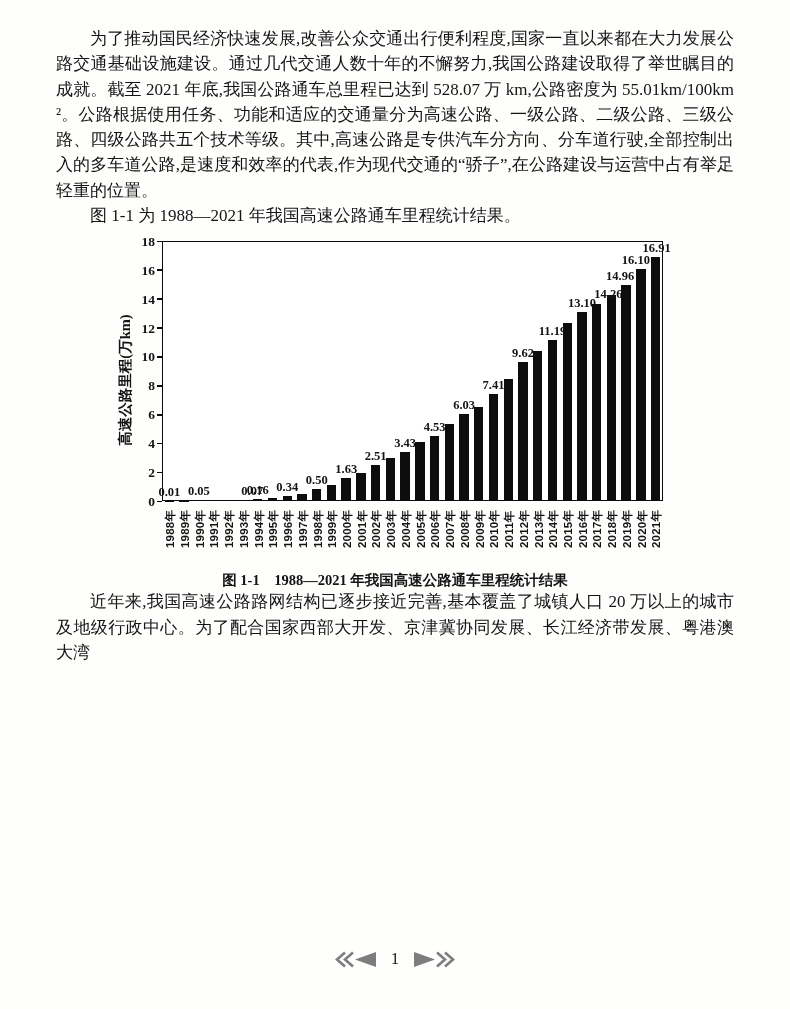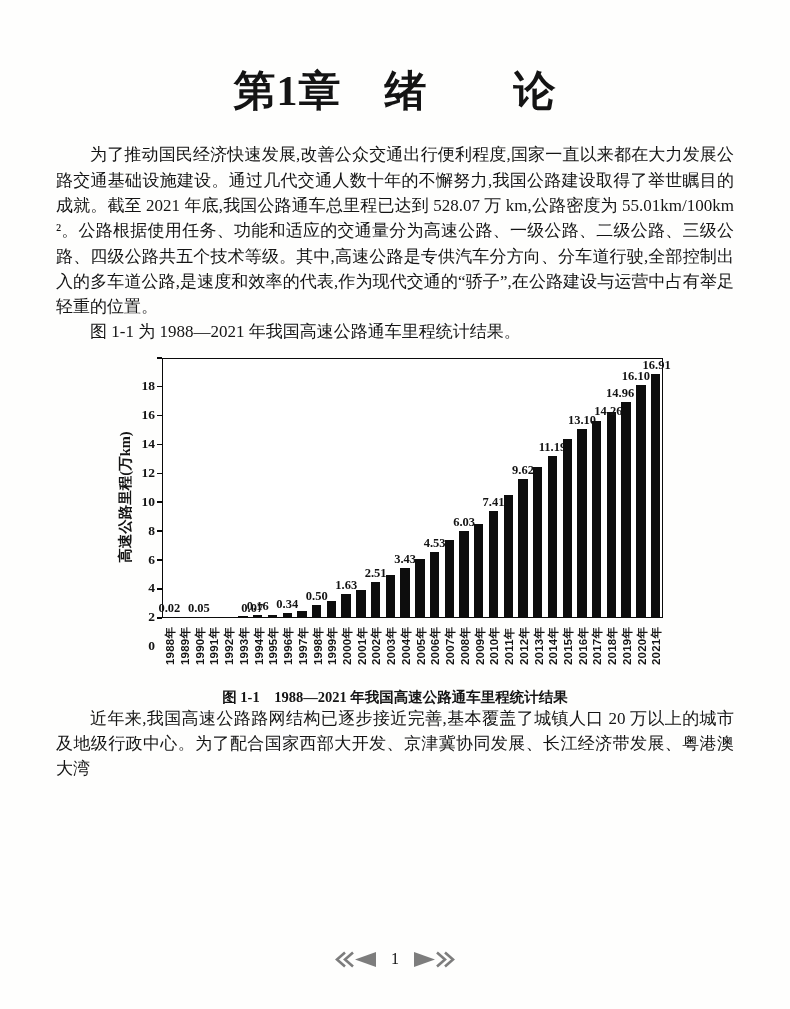--- a/index.html
+++ b/index.html
@@ -30,21 +30,21 @@
     position:absolute; left:106px; top:5px; width:501px; height:260px;
     border:1.4px solid #0a0a0a; box-sizing:border-box; background:#fff;
   }
   .y-axis-title {
     position:absolute; left:69px; top:144px;
     transform:translate(-50%,-50%) rotate(-90deg);
     font-size:14.5px; font-weight:bold; white-space:nowrap;
   }
   .ytick-label {
     position:absolute; width:26px; text-align:right;
-    font-size:13.5px; font-weight:bold; line-height:15px;margin-top:28px;
+    font-size:13.5px; font-weight:bold; line-height:15px;
   }
   .ytick-mark { position:absolute; height:1.6px; width:5px; background:#0a0a0a; }
   .bar { position:absolute; background:#0d0d0d; }
   .bar-value-label {
     position:absolute; width:50px; text-align:center; white-space:nowrap;
     font-size:12.5px; font-weight:bold; line-height:14px;
   }
   .xtick-label {
     position:absolute; transform-origin:0 0; transform:rotate(-90deg);
     font-family:"Liberation Sans","DejaVu Sans",sans-serif;
@@ -63,21 +63,20 @@
   }
   .page-number { font-size:16px; line-height:18px; color:#111; }
   .nav-icon { display:block; cursor:pointer; }
 </style>
 </head>
 <body>
 
 <div class="page">
   <div class="content">
 
-    <h1 class="chapter-title">第1章　绪　　论</h1>
 
 
     <p class="body first">为了推动国民经济快速发展,改善公众交通出行便利程度,国家一直以来都在大力发展公路交通基础设施建设。通过几代交通人数十年的不懈努力,我国公路建设取得了举世瞩目的成就。截至 2021 年底,我国公路通车总里程已达到 528.07 万 km,公路密度为 55.01km/100km²。公路根据使用任务、功能和适应的交通量分为高速公路、一级公路、二级公路、三级公路、四级公路共五个技术等级。其中,高速公路是专供汽车分方向、分车道行驶,全部控制出入的多车道公路,是速度和效率的代表,作为现代交通的“骄子”,在公路建设与运营中占有举足轻重的位置。</p>
 
 
     <p class="body">图 1-1 为 1988—2021 年我国高速公路通车里程统计结果。</p>
 
     <div class="figure">
       <div class="chart" id="chart">
         <div class="y-axis-title">高速公路里程(万km)</div>
@@ -97,21 +96,21 @@
           <div class="ytick-label" style="left: 73px; top: 113.056px;">10</div>
           <div class="ytick-mark" style="left: 101px; top: 90.8667px;"></div>
           <div class="ytick-label" style="left: 73px; top: 84.1667px;">12</div>
           <div class="ytick-mark" style="left: 101px; top: 61.9778px;"></div>
           <div class="ytick-label" style="left: 73px; top: 55.2778px;">14</div>
           <div class="ytick-mark" style="left: 101px; top: 33.0889px;"></div>
           <div class="ytick-label" style="left: 73px; top: 26.3889px;">16</div>
           <div class="ytick-mark" style="left: 101px; top: 4.2px;"></div>
           <div class="ytick-label" style="left: 73px; top: -2.5px;">18</div>
           <div class="bar" style="left: 108.668px; width: 9.4px; top: 264.7px; height: 0.3px; background: rgb(13, 13, 13);"></div>
-          <div class="bar-value-label" style="left: 88.3676px; top: 248.7px;">0.02</div>
+          <div class="bar-value-label" style="left: 88.3676px; top: 248.7px;">0.01</div>
           <div class="xtick-label" style="left: 107.168px; top: 312px;">1988年</div>
           <div class="bar" style="left: 123.403px; width: 9.4px; top: 264.567px; height: 0.433333px; background: rgb(13, 13, 13);"></div>
           <div class="xtick-label" style="left: 121.903px; top: 312px;">1989年</div>
           <div class="bar" style="left: 138.138px; width: 9.4px; top: 264px; height: 1px; background: rgb(13, 13, 13);"></div>
           <div class="bar-value-label" style="left: 117.838px; top: 248px;">0.05</div>
           <div class="xtick-label" style="left: 136.638px; top: 312px;">1990年</div>
           <div class="bar" style="left: 152.874px; width: 9.4px; top: 264px; height: 1px; background: rgb(13, 13, 13);"></div>
           <div class="xtick-label" style="left: 151.374px; top: 312px;">1991年</div>
           <div class="bar" style="left: 167.609px; width: 9.4px; top: 263.989px; height: 1.01111px; background: rgb(13, 13, 13);"></div>
           <div class="bar-value-label" style="left: 147.309px; top: 247.989px; margin-left: 24px;">0.07</div>

